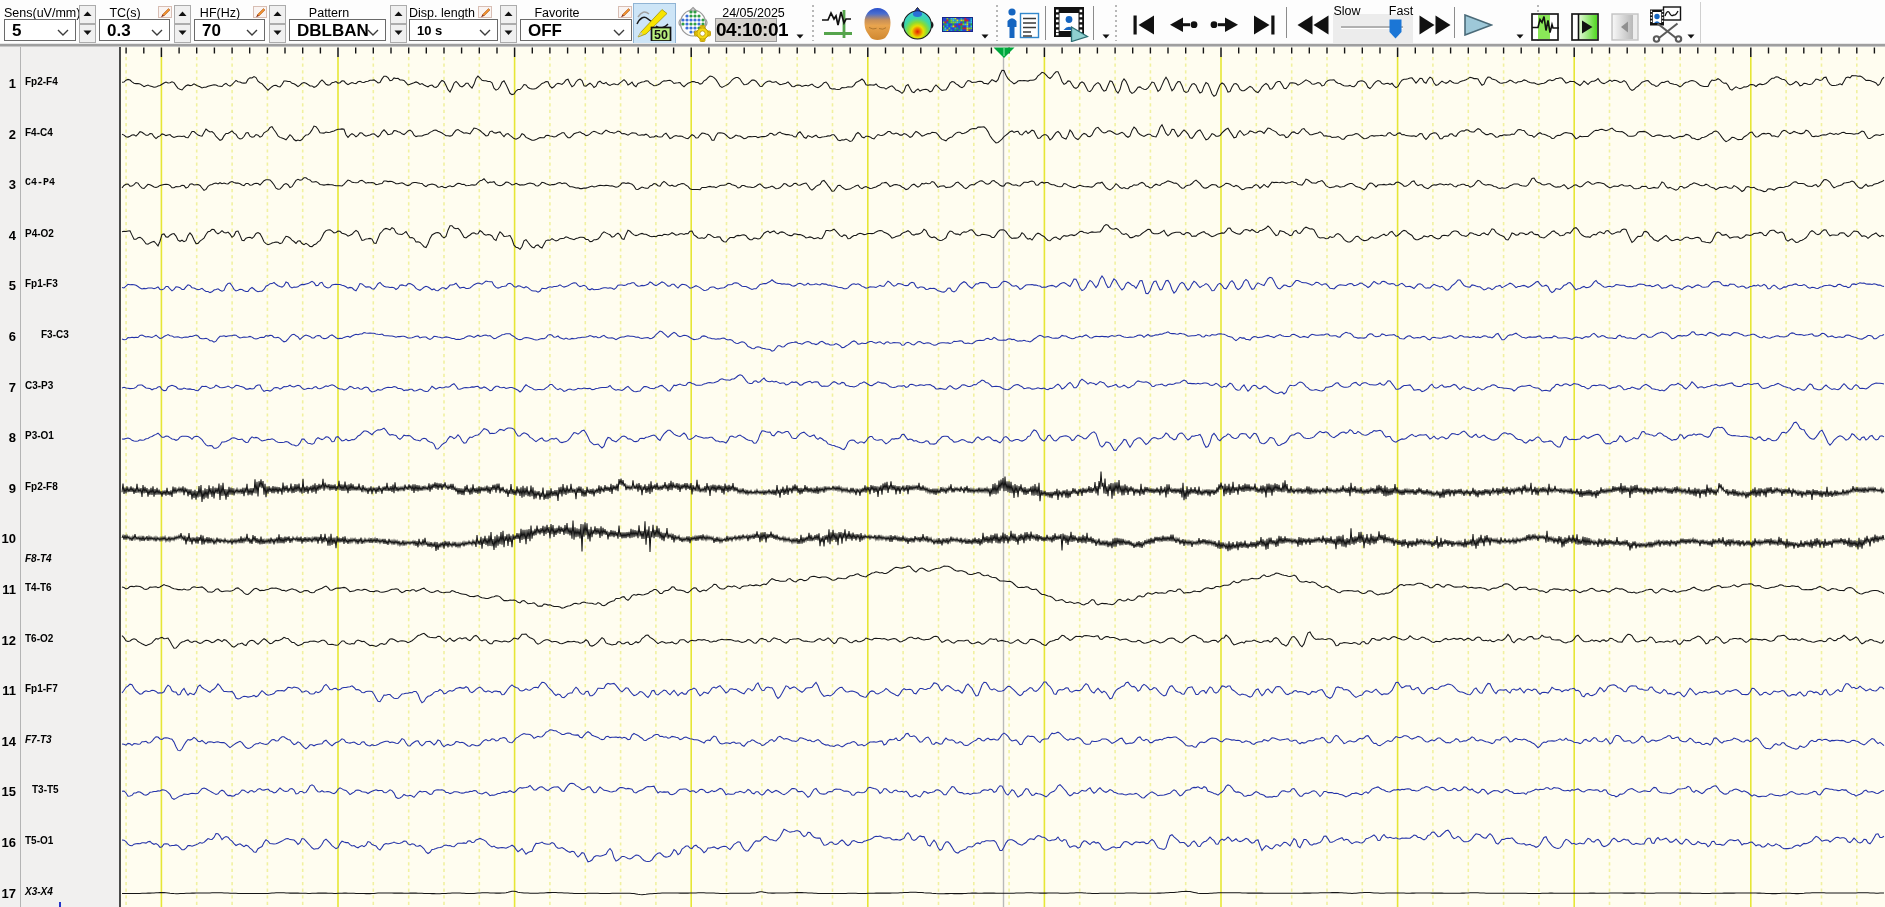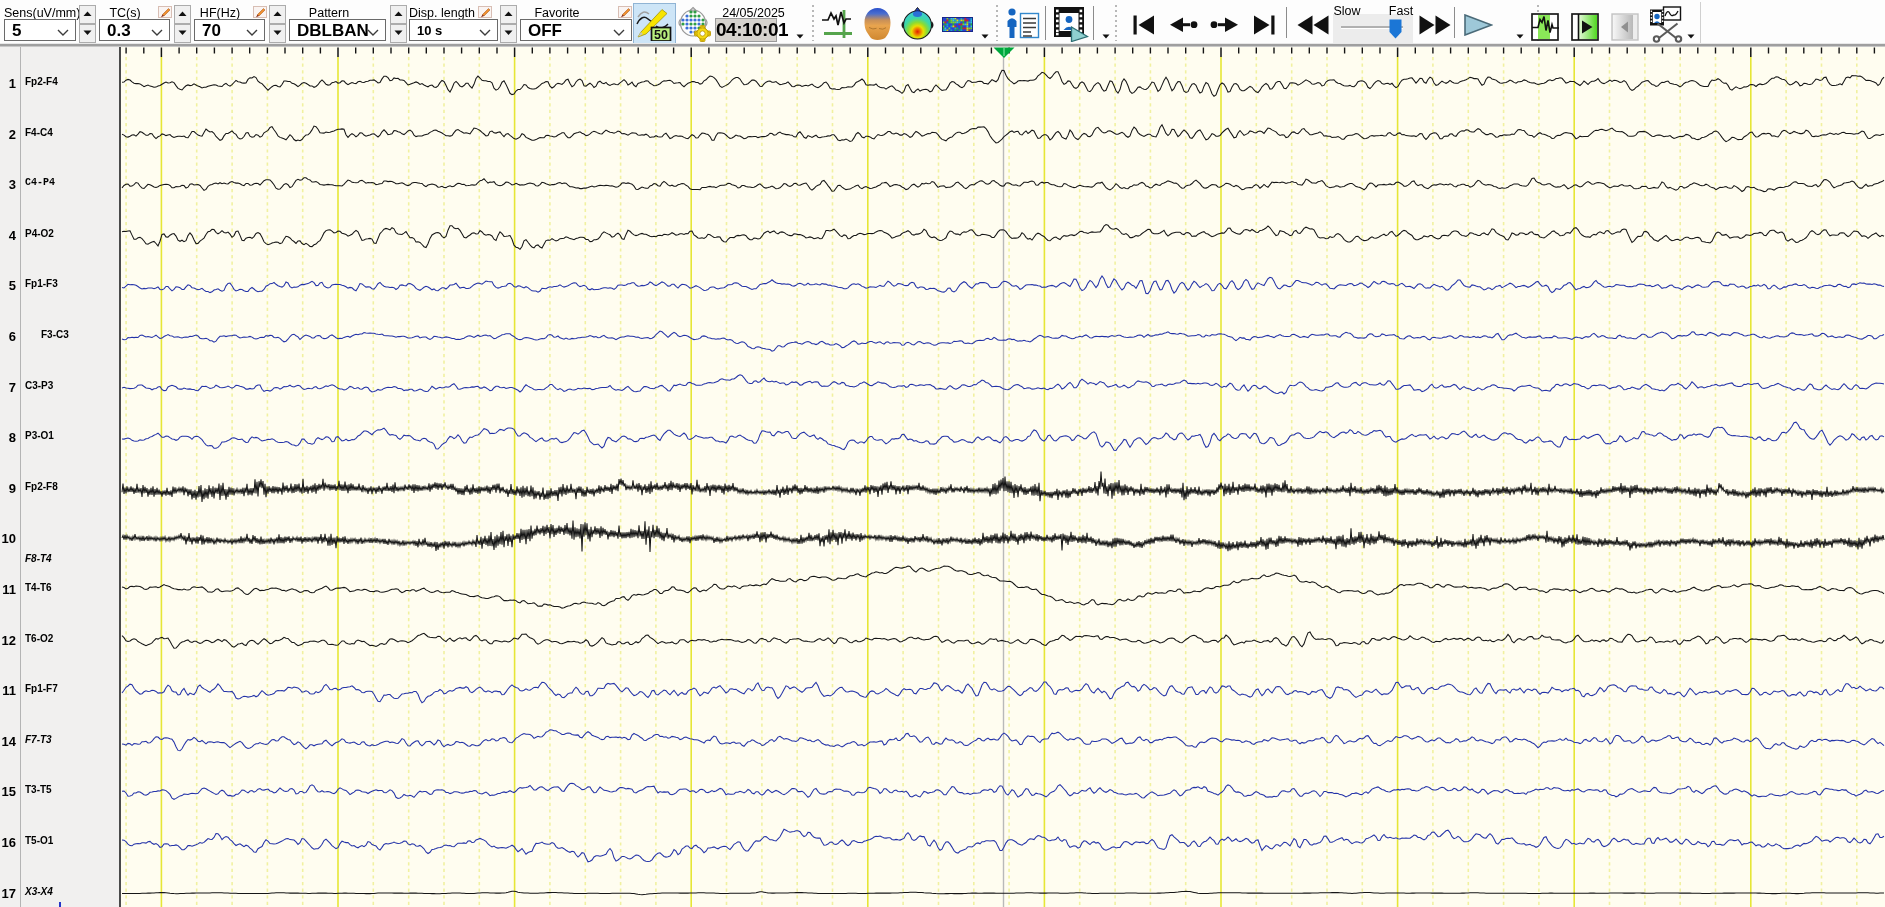--- a/index.html
+++ b/index.html
@@ -486,21 +486,21 @@
 <div class="chl" style="top:484px;font-style:italic;margin-top:22px;">F8-T4</div>
 <div class="num" style="top:535px">11</div>
 <div class="chl" style="top:535px;">T4-T6</div>
 <div class="num" style="top:586px">12</div>
 <div class="chl" style="top:586px;">T6-O2</div>
 <div class="num" style="top:636px">11</div>
 <div class="chl" style="top:636px;text-align:center;">Fp1-F7</div>
 <div class="num" style="top:687px">14</div>
 <div class="chl" style="top:687px;font-style:italic;">F7-T3</div>
 <div class="num" style="top:737px">15</div>
-<div class="chl" style="top:737px;">T3-T5</div>
+<div class="chl" style="top:737px;margin-left:7px;">T3-T5</div>
 <div class="num" style="top:788px">16</div>
 <div class="chl" style="top:788px;">T5-O1</div>
 <div class="num" style="top:839px">17</div>
 <div class="chl" style="top:839px;font-style:italic;">X3-X4</div>
 <div id="bluetick"></div>
 </div>
 <div id="lborder"></div>
 <svg id="eeg" width="1764" height="860" viewBox="0 0 1764 860">
 <rect x="0" y="0" width="1764" height="860" fill="#fffdf0"></rect>
 <path d="M5.1 10V860 M75.7 10V860 M111.1 10V860 M146.4 10V860 M181.7 10V860 M252.3 10V860 M287.7 10V860 M323.0 10V860 M358.3 10V860 M428.9 10V860 M464.3 10V860 M499.6 10V860 M534.9 10V860 M605.5 10V860 M640.9 10V860 M676.2 10V860 M711.5 10V860 M782.1 10V860 M817.5 10V860 M852.8 10V860 M888.1 10V860 M958.7 10V860 M994.1 10V860 M1029.4 10V860 M1064.7 10V860 M1135.3 10V860 M1170.7 10V860 M1206.0 10V860 M1241.3 10V860 M1311.9 10V860 M1347.3 10V860 M1382.6 10V860 M1417.9 10V860 M1488.5 10V860 M1523.9 10V860 M1559.2 10V860 M1594.5 10V860 M1665.1 10V860 M1700.5 10V860 M1735.8 10V860" stroke="#f1f1a0" stroke-width="1.6" stroke-dasharray="3.2,3.4" fill="none"></path>

